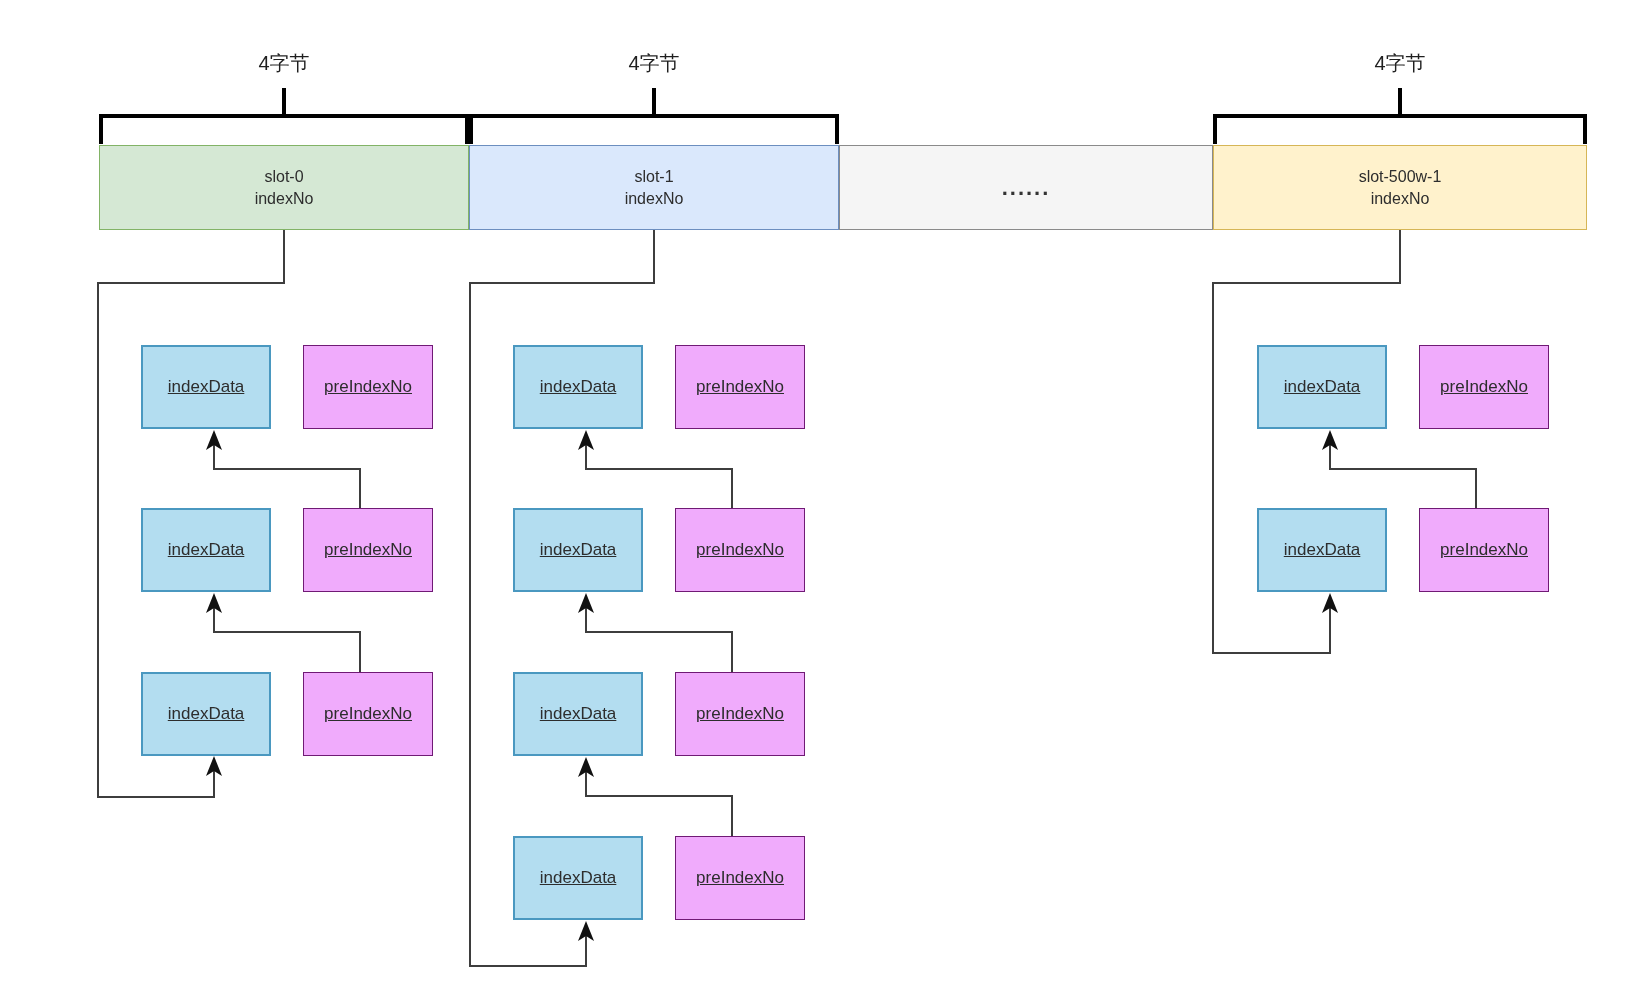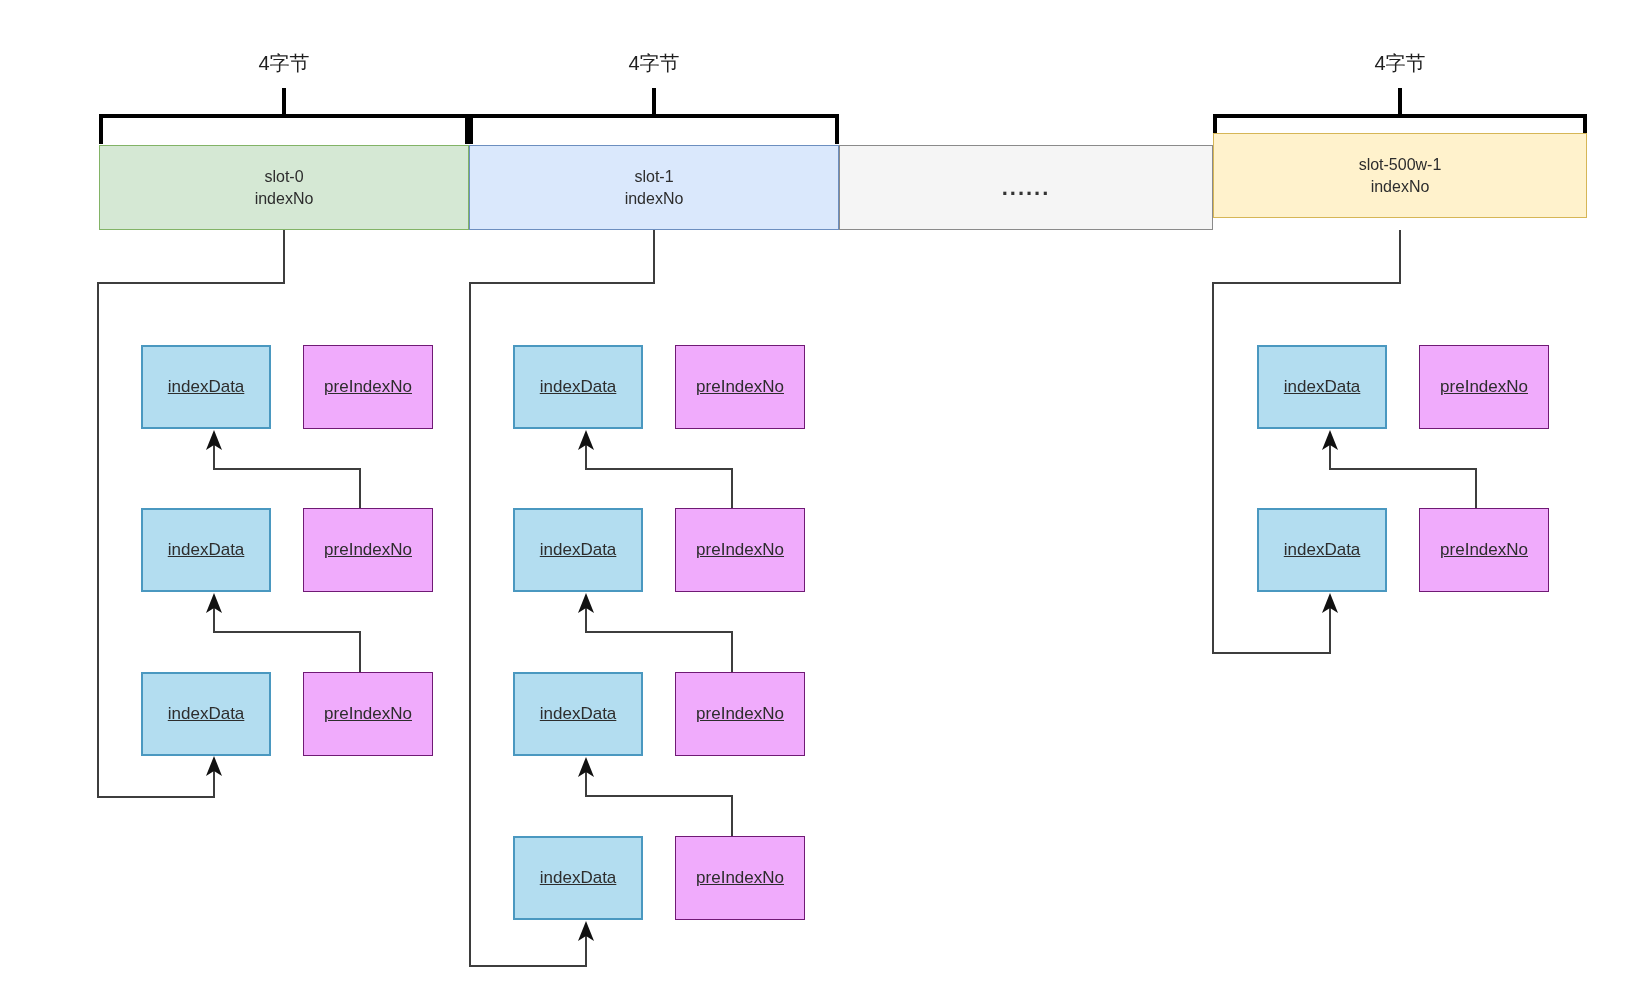--- a/index.html
+++ b/index.html
@@ -108,21 +108,21 @@
     <div>slot-0</div>
     <div>indexNo</div>
   </div>
   <div class="slot slot-blue" style="left:469px;top:145px;width:370px;">
     <div>slot-1</div>
     <div>indexNo</div>
   </div>
   <div class="slot slot-gray" style="left:839px;top:145px;width:374px;">
     <div class="ellipsis">......</div>
   </div>
-  <div class="slot slot-yellow" style="left:1213px;top:133px;width:374px;">
+  <div class="slot slot-yellow" style="left:1213px;top:145px;width:374px;">
     <div>slot-500w-1</div>
     <div>indexNo</div>
   </div>
 
   <div class="entry" style="left:141px;top:345px;">
     <div class="cell cell-data">indexData</div>
     <div class="cell cell-pre">preIndexNo</div>
   </div>
   <div class="entry" style="left:141px;top:508px;">
     <div class="cell cell-data">indexData</div>

